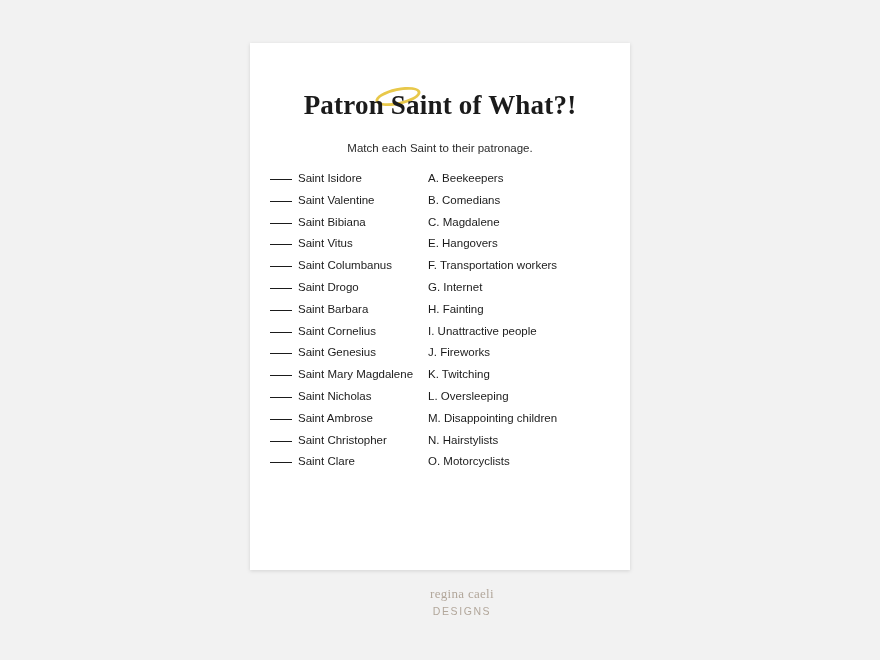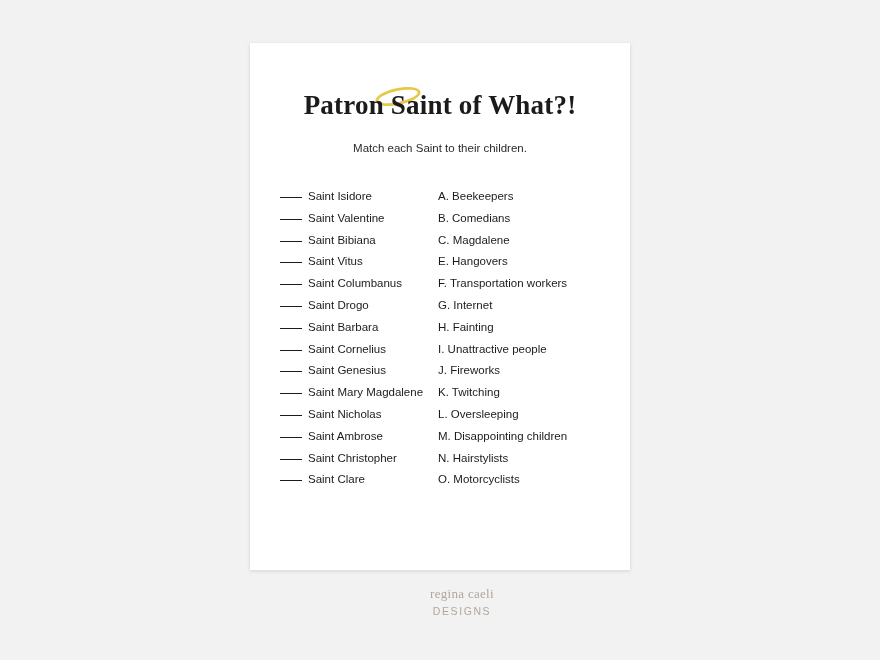--- a/index.html
+++ b/index.html
@@ -55,22 +55,22 @@
     line-height: 36px;
   }
   .subtitle {
     margin-top: 12px;
     text-align: center;
     font-size: 11.5px;
     color: #2b2b2b;
     line-height: 19px;
   }
   .columns {
-    margin-top: 28px;
-    padding-left: 30px;
+    margin-top: 10px;
+    padding-left: 20px;
     display: flex;
   }
   .col-left {
     width: 158px;
   }
   .col-right {
     width: 170px;
   }
   .saint-row,
   .answer-row {
@@ -114,21 +114,21 @@
 <div class="stage">
 
   <div class="sheet">
 
     <div class="title-wrap">
       <div class="halo"></div>
       <div class="title">Patron Saint of What?!</div>
     </div>
 
     <div class="subtitle">
-      <div>Match each Saint to their children.</div>
+      <div>Match each Saint to their patronage.</div>
     </div>
 
     <div class="columns">
 
       <div class="col-left">
         <div class="saint-row"><span class="blank"></span><span>Saint Isidore</span></div>
         <div class="saint-row"><span class="blank"></span><span>Saint Valentine</span></div>
         <div class="saint-row"><span class="blank"></span><span>Saint Bibiana</span></div>
         <div class="saint-row"><span class="blank"></span><span>Saint Vitus</span></div>
         <div class="saint-row"><span class="blank"></span><span>Saint Columbanus</span></div>

